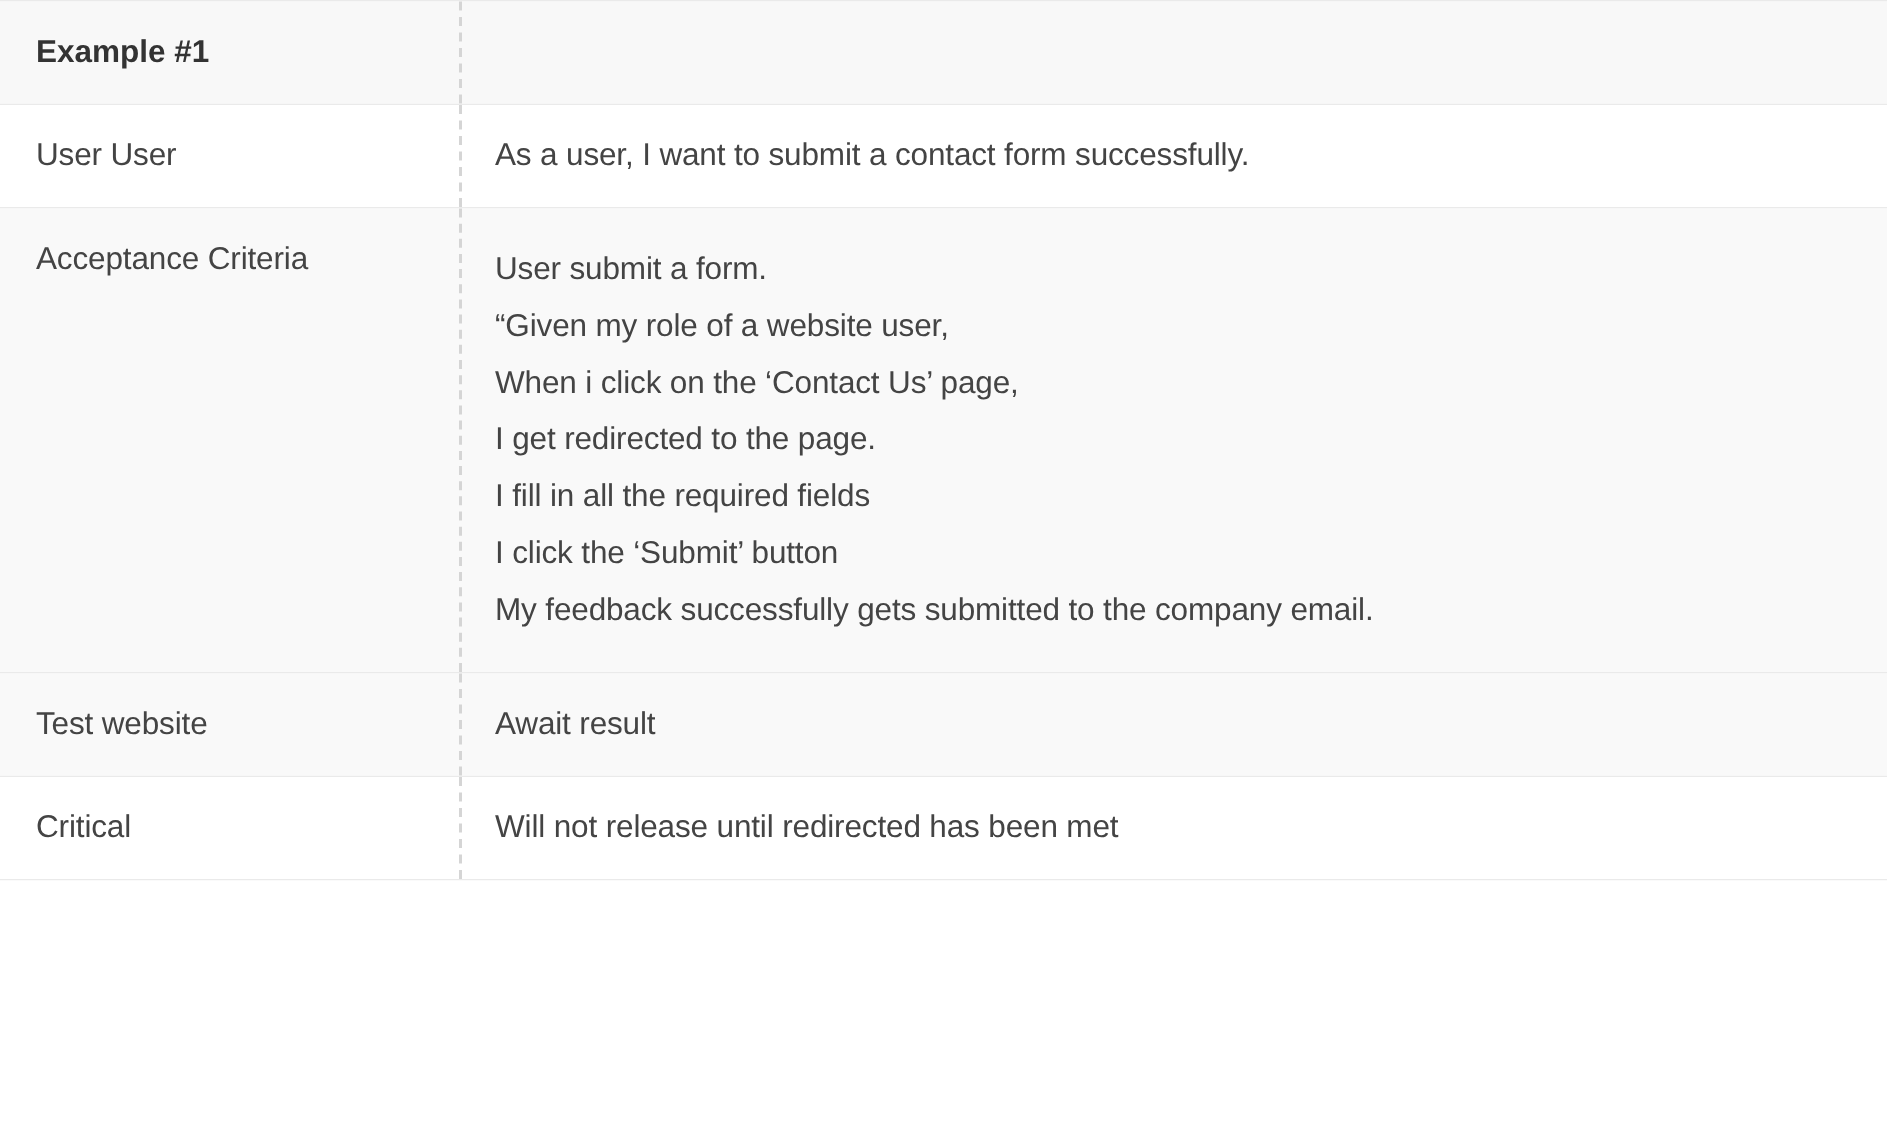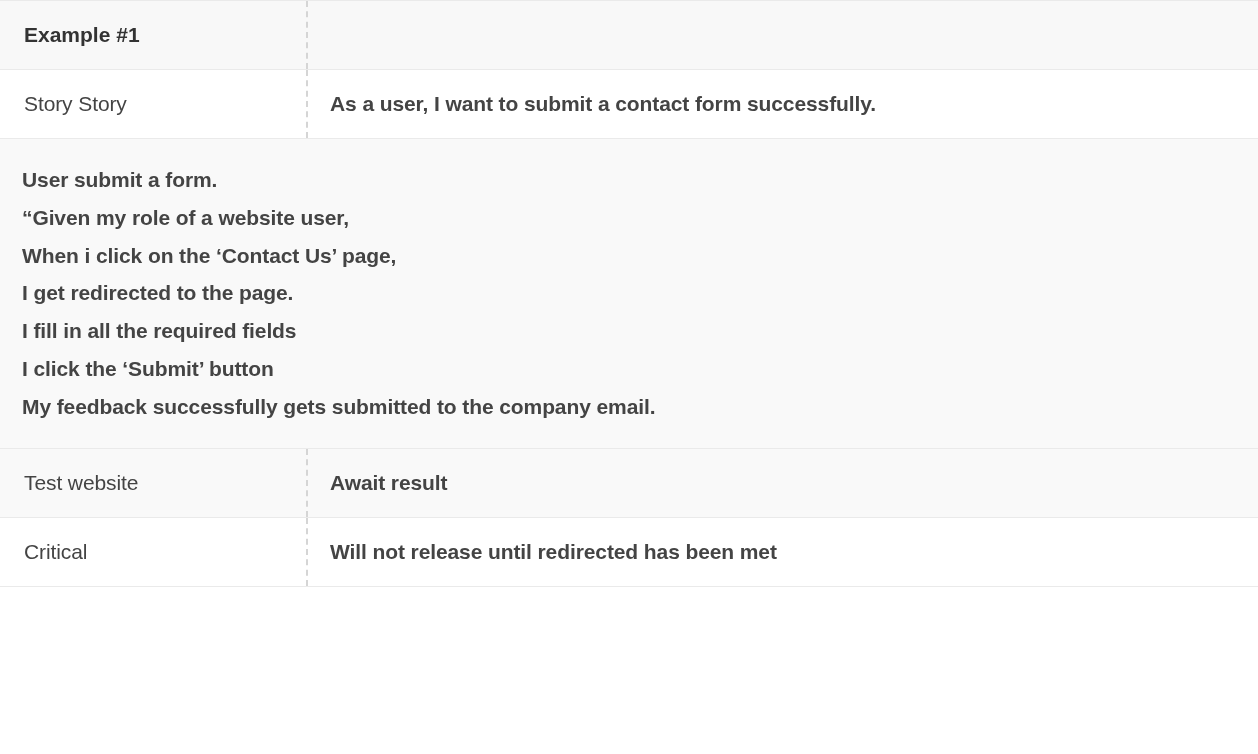--- a/index.html
+++ b/index.html
@@ -49,21 +49,21 @@
     .row-alt .cell-left,
     .row-alt .cell-right {
       background: #f9f9f9;
     }
     .multiline {
       white-space: pre-line;
       line-height: 1.8;
     }
     .value {
       color: #444;
-      font-weight: 700;
+      font-weight: 400;
       letter-spacing: -0.1px;
     }
     .label {
       color: #444;
       font-weight: 300;
       letter-spacing: -0.1px;
     }
     .header-text {
       font-weight: 700;
     }
@@ -74,24 +74,25 @@
 <div class="table">
   <div class="row row-header">
     <div class="cell-left">
       <span class="header-text">Example #1</span>
     </div>
     <div class="cell-right">
       <span class="value"></span>
     </div>
   </div>
 <div class="row">
-      <div class="cell-left"><span class="label">Story Story</span></div>
+      <div class="cell-left"><span class="label">User User</span></div>
       <div class="cell-right"><span class="value">As a user, I want to submit a contact form successfully.</span></div>
     </div>
     <div class="row row-alt">
+      <div class="cell-left"><span class="label">Acceptance Criteria</span></div>
       <div class="cell-right"><span class="value multiline">User submit a form.
 “Given my role of a website user,
 When i click on the ‘Contact Us’ page,
 I get redirected to the page.
 I fill in all the required fields
 I click the ‘Submit’ button
 My feedback successfully gets submitted to the company email.</span></div>
     </div>
     <div class="row row-alt">
       <div class="cell-left"><span class="label">Test website</span></div>

